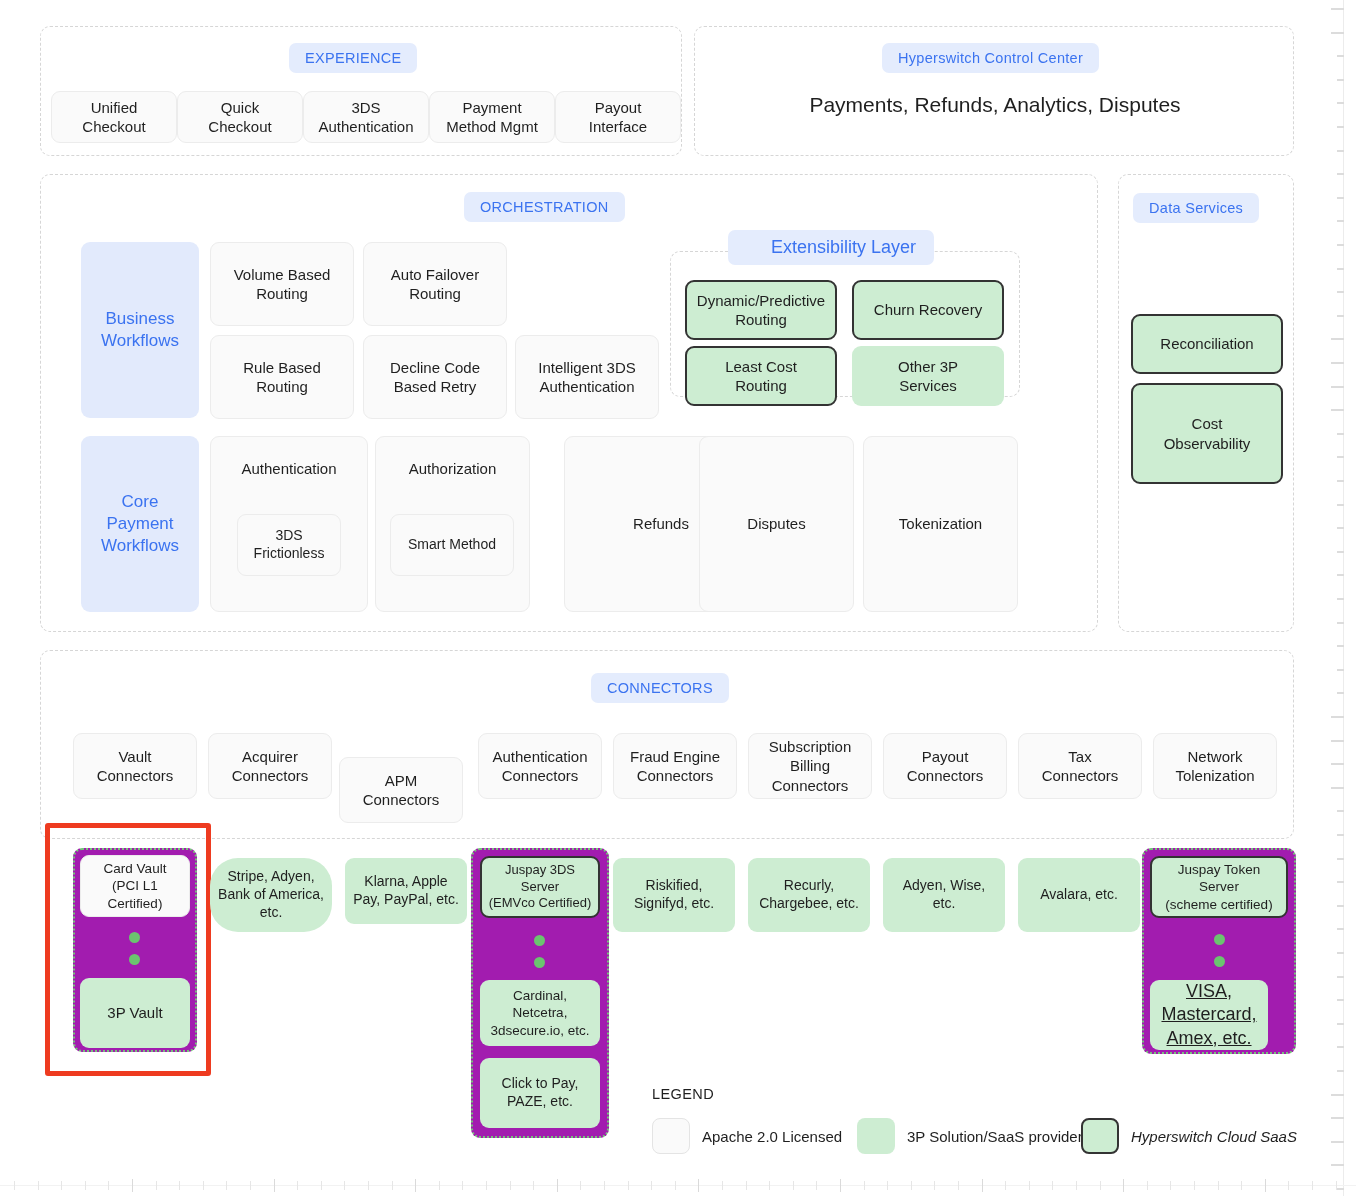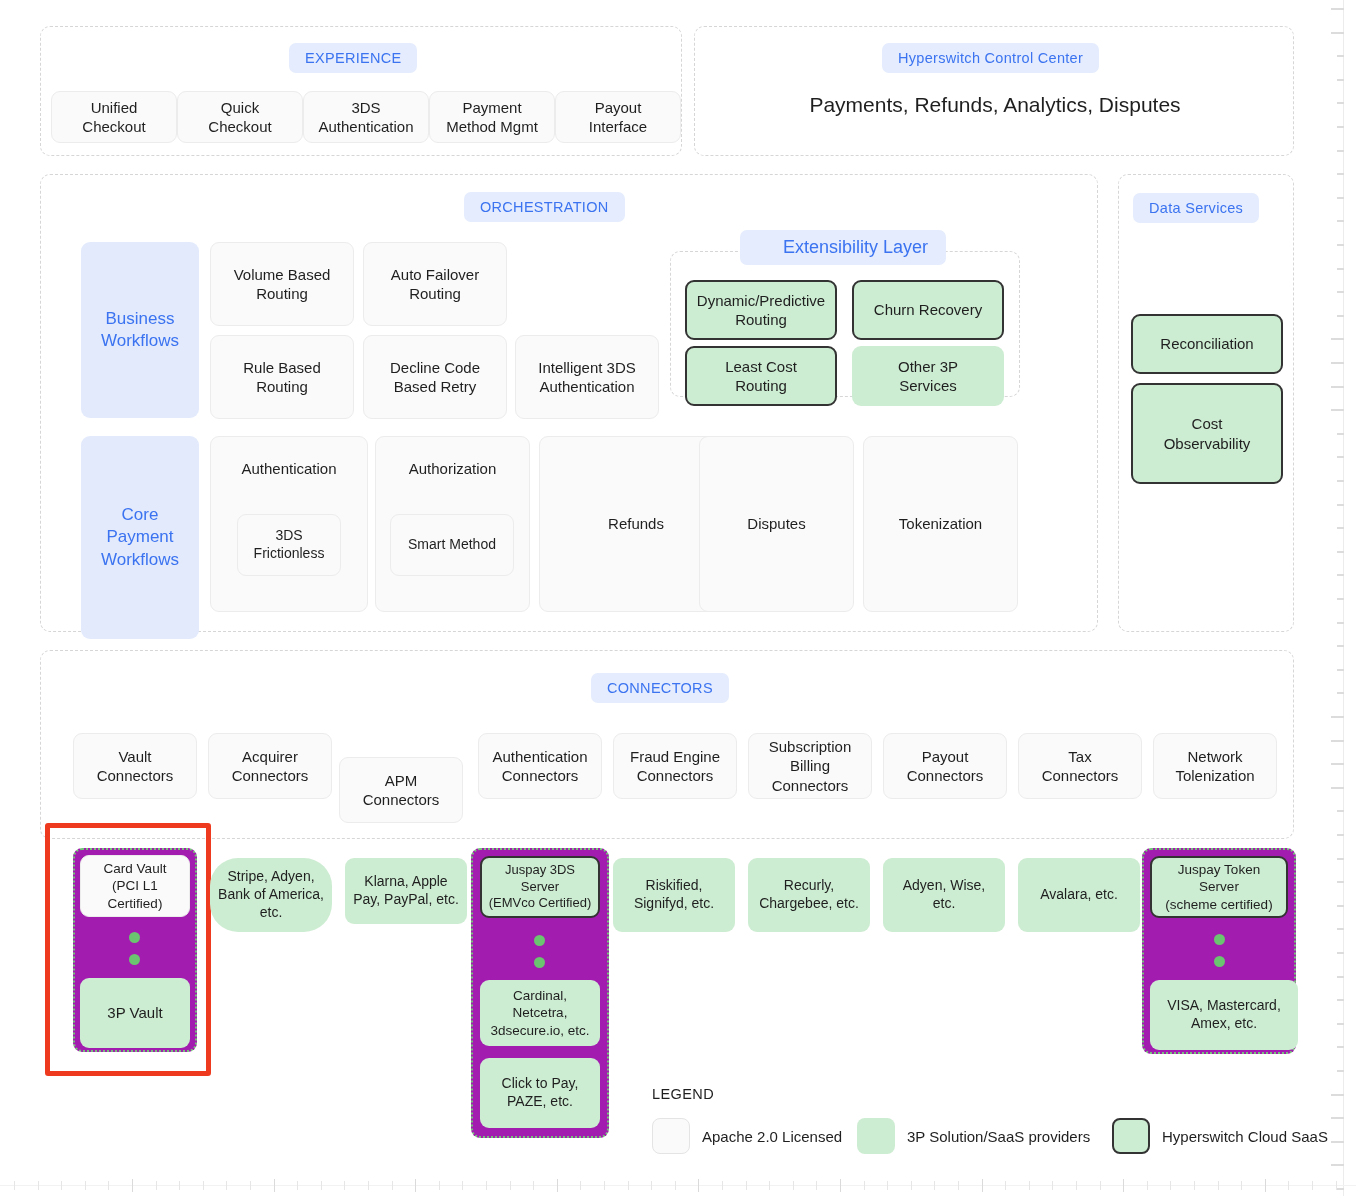--- a/index.html
+++ b/index.html
@@ -240,42 +240,42 @@
     <div class="card white" style="left:322px;top:67px;width:144px;height:84px;">Auto Failover
 Routing</div>
     <div class="card white" style="left:169px;top:160px;width:144px;height:84px;">Rule Based
 Routing</div>
     <div class="card white" style="left:322px;top:160px;width:144px;height:84px;">Decline Code
 Based Retry</div>
     <div class="card white" style="left:474px;top:160px;width:144px;height:84px;">Intelligent 3DS
 Authentication</div>
 
     <div class="panel" style="left:629px;top:76px;width:350px;height:146px;">
-      <div class="section-pill big" style="left:69px;top:-22px;padding-left:43px;">Extensibility Layer</div>
+      <div class="section-pill big" style="left:57px;top:-22px;padding-left:43px;">Extensibility Layer</div>
       <div class="card green-saas" style="left:14px;top:28px;width:152px;height:60px;">Dynamic/Predictive
 Routing</div>
       <div class="card green-saas" style="left:181px;top:28px;width:152px;height:60px;">Churn Recovery</div>
       <div class="card green-saas" style="left:14px;top:94px;width:152px;height:60px;">Least Cost
 Routing</div>
       <div class="card green" style="left:181px;top:94px;width:152px;height:60px;">Other 3P
 Services</div>
     </div>
 
-    <div class="card blue" style="left:40px;top:261px;width:118px;height:203px;">Core
+    <div class="card blue" style="left:40px;top:261px;width:118px;height:176px;">Core
 Payment
 Workflows</div>
 
     <div class="card white top-label" style="left:169px;top:261px;width:158px;height:176px;">Authentication</div>
     <div class="card white" style="left:196px;top:339px;width:104px;height:62px;font-size:14px;">3DS
 Frictionless</div>
 
     <div class="card white top-label" style="left:334px;top:261px;width:155px;height:176px;">Authorization</div>
     <div class="card white" style="left:349px;top:339px;width:124px;height:62px;font-size:14px;">Smart Method</div>
 
-    <div class="card white" style="left:498px;top:261px;width:184px;height:176px;padding-left:16px;">Refunds</div>
+    <div class="card white" style="left:523px;top:261px;width:184px;height:176px;padding-left:16px;">Refunds</div>
     <div class="card white" style="left:658px;top:261px;width:155px;height:176px;">Disputes</div>
     <div class="card white" style="left:822px;top:261px;width:155px;height:176px;">Tokenization</div>
   </div>
 
   <div class="panel" style="left:1118px;top:174px;width:176px;height:458px;">
     <div class="section-pill" style="left:14px;top:18px;">Data Services</div>
     <div class="card green-saas" style="left:12px;top:139px;width:152px;height:60px;">Reconciliation</div>
     <div class="card green-saas" style="left:12px;top:208px;width:152px;height:101px;">Cost
 Observability</div>
   </div>
@@ -337,36 +337,36 @@
 Chargebee, etc.</div>
   <div class="card green" style="left:883px;top:858px;width:122px;height:74px;font-size:14px;">Adyen, Wise,
 etc.</div>
   <div class="card green" style="left:1018px;top:858px;width:122px;height:74px;font-size:14px;">Avalara, etc.</div>
 
   <div class="group-dotted" style="left:1142px;top:848px;width:154px;height:206px;">
     <div class="card green-saas" style="left:6px;top:6px;width:138px;height:62px;font-size:13.5px;">Juspay Token Server
 (scheme certified)</div>
     <div class="dot" style="left:70px;top:84px;"></div>
     <div class="dot" style="left:70px;top:106px;"></div>
-    <div class="card green" style="left:6px;top:130px;width:148px;height:70px;font-size:14px;">VISA, Mastercard,
+    <div class="card green" style="left:6px;top:130px;width:118px;height:70px;font-size:18px;text-decoration:underline;">VISA, Mastercard,
 Amex, etc.</div>
   </div>
 
   <div id="legend" style="left:652px;top:1086px;width:650px;height:70px;">
     <div id="legend-title" style="left:0;top:0;">LEGEND</div>
 
     <div class="legend-item" style="left:0;top:32px;">
       <div class="legend-swatch apache"></div>
       <div class="legend-label">Apache 2.0 Licensed</div>
     </div>
 
     <div class="legend-item" style="left:205px;top:32px;">
       <div class="legend-swatch threep"></div>
       <div class="legend-label">3P Solution/SaaS providers</div>
     </div>
 
-    <div class="legend-item" style="left:460px;top:32px;">
+    <div class="legend-item" style="left:429px;top:32px;font-style:italic;">
       <div class="legend-swatch saas"></div>
       <div class="legend-label">Hyperswitch Cloud SaaS</div>
     </div>
   </div>
 
 </div>
 
 </body></html>

